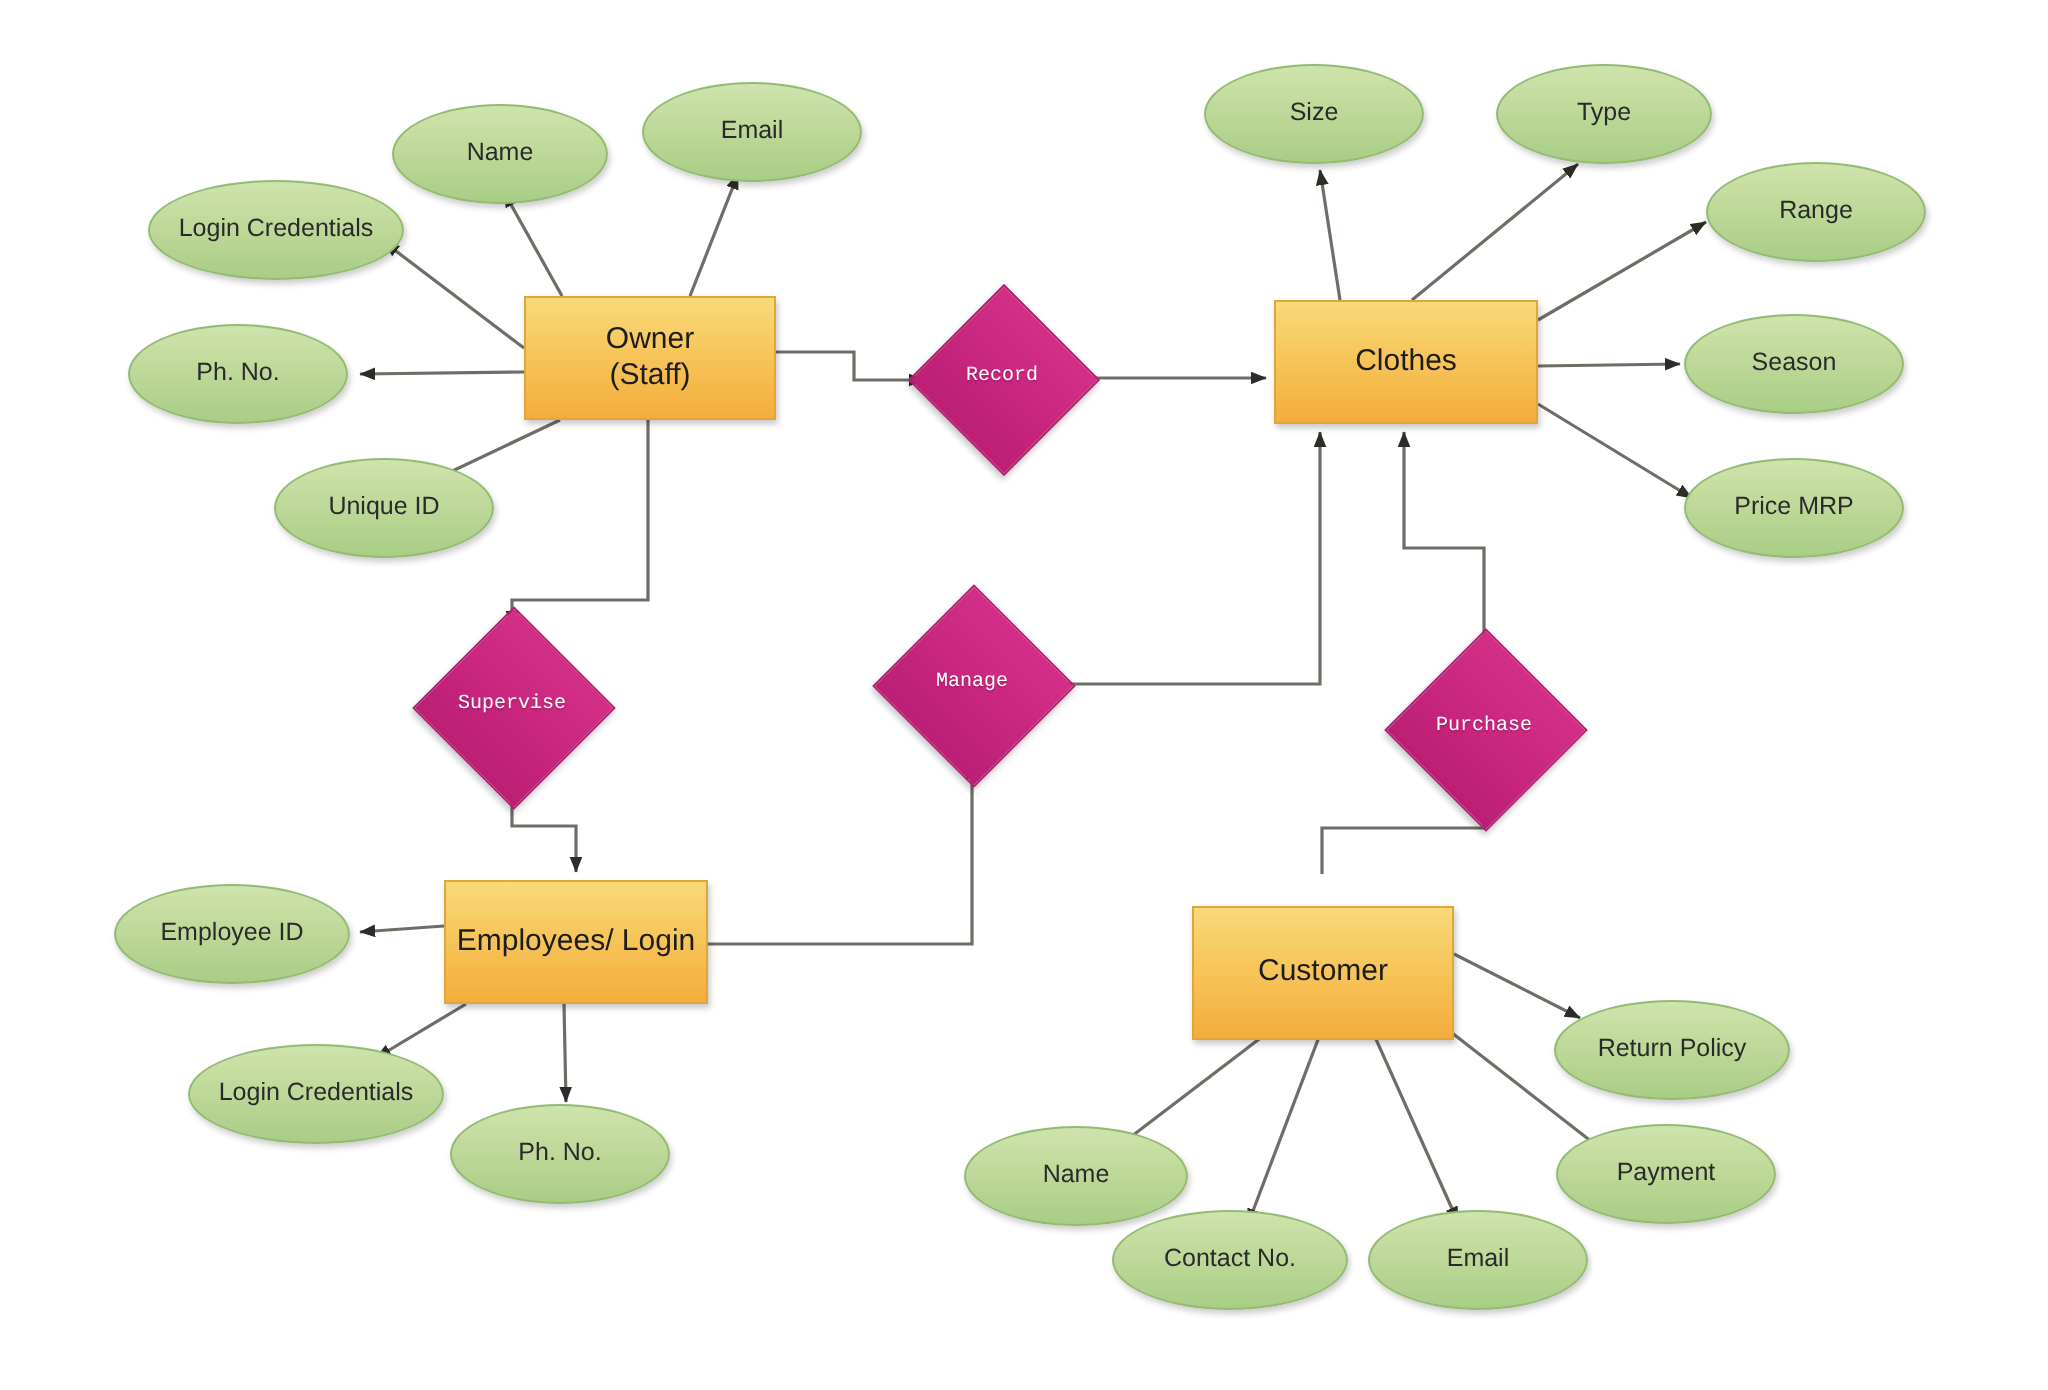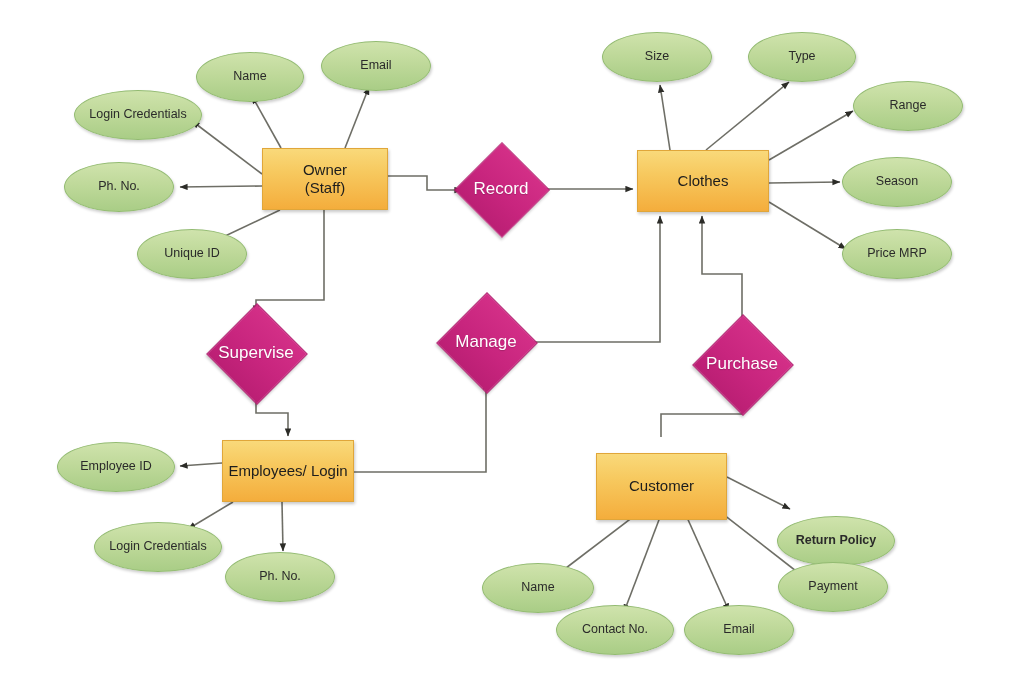--- a/index.html
+++ b/index.html
@@ -61,23 +61,24 @@
     height: 100%;
     background: linear-gradient(180deg, #d32f87 0%, #c8257e 55%, #bb1f74 100%);
     transform: rotate(45deg);
     border: 1px solid #b31f70;
     box-shadow: 1px 2px 3px rgba(0,0,0,0.22);
   }
   .relationship .diamond-label {
     position: relative;
     z-index: 2;
     color: #ffffff;
-    font-size: 17px;
+    font-size: 10px;
     white-space: nowrap;
     text-shadow: 0 1px 1px rgba(0,0,0,0.18);
+    font-family: Liberation Mono, monospace;
   }
 </style>
 </head>
 <body>
 
 <div id="canvas">
 
   <svg id="edge-layer" viewBox="0 0 1024 695" width="1024" height="695">
     <defs>
       <marker id="arrow" markerWidth="9" markerHeight="9" refX="7.6" refY="3.2" orient="auto" markerUnits="userSpaceOnUse">
@@ -208,20 +209,20 @@
 
   <div class="node attribute" style="left:482px;top:563px;width:112px;height:50px;">
     <span>Name</span>
   </div>
   <div class="node attribute" style="left:556px;top:605px;width:118px;height:50px;">
     <span>Contact No.</span>
   </div>
   <div class="node attribute" style="left:684px;top:605px;width:110px;height:50px;">
     <span>Email</span>
   </div>
-  <div class="node attribute" style="left:777px;top:516px;width:118px;height:50px;font-weight:bold;">
+  <div class="node attribute" style="left:777px;top:500px;width:118px;height:50px;">
     <span>Return Policy</span>
   </div>
   <div class="node attribute" style="left:778px;top:562px;width:110px;height:50px;">
     <span>Payment</span>
   </div>
 
 </div>
 
 </body></html>

